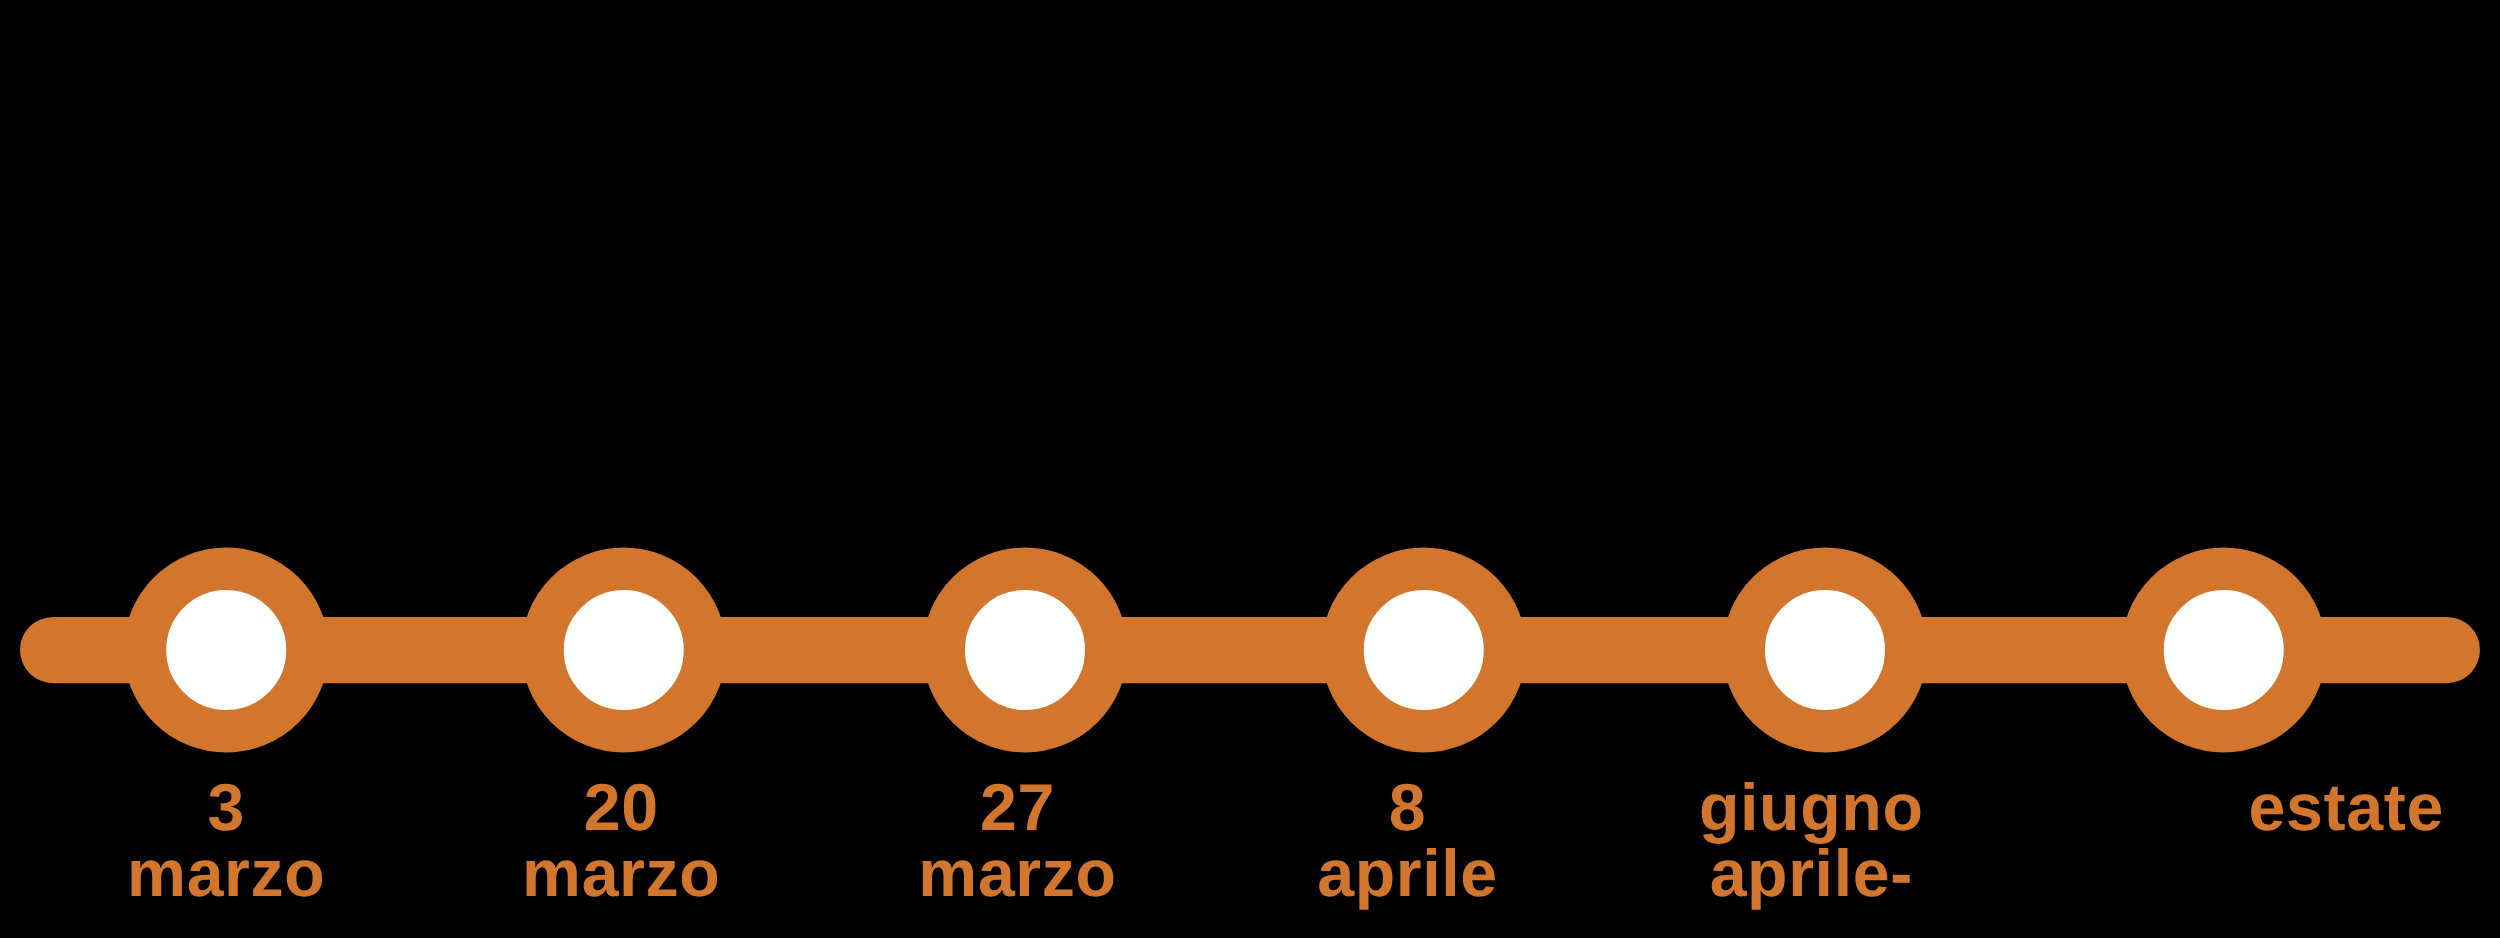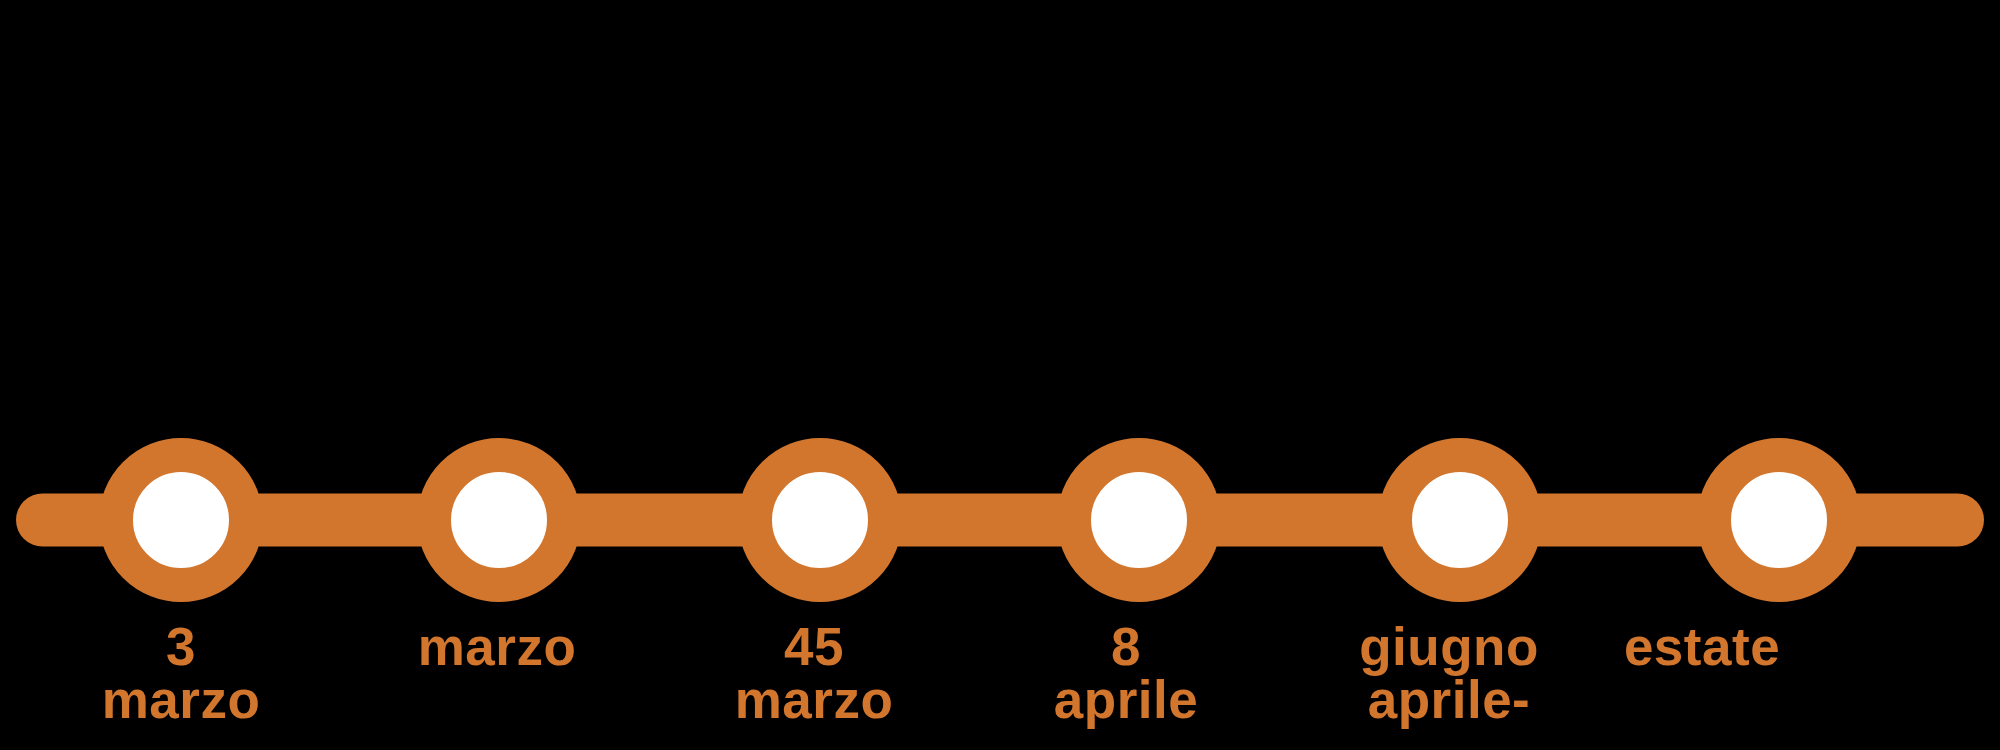--- a/index.html
+++ b/index.html
@@ -66,35 +66,36 @@
   <div class="node" style="left:1139px"></div>
   <div class="node" style="left:1460px"></div>
   <div class="node" style="left:1779px"></div>
 
   <div class="label" style="left:181px">
     <span>3</span>
     <span>marzo</span>
   </div>
 
   <div class="label" style="left:497px">
+    <span>20</span>
     <span>marzo</span>
   </div>
 
   <div class="label" style="left:814px">
-    <span>45</span>
+    <span>27</span>
     <span>marzo</span>
   </div>
 
   <div class="label" style="left:1126px">
     <span>8</span>
     <span>aprile</span>
   </div>
 
   <div class="label" style="left:1449px">
     <span>giugno</span>
     <span>aprile-</span>
   </div>
 
-  <div class="label" style="left:1702px">
+  <div class="label" style="left:1877px">
     <span>estate</span>
   </div>
 
 </div>
 
 </body></html>

